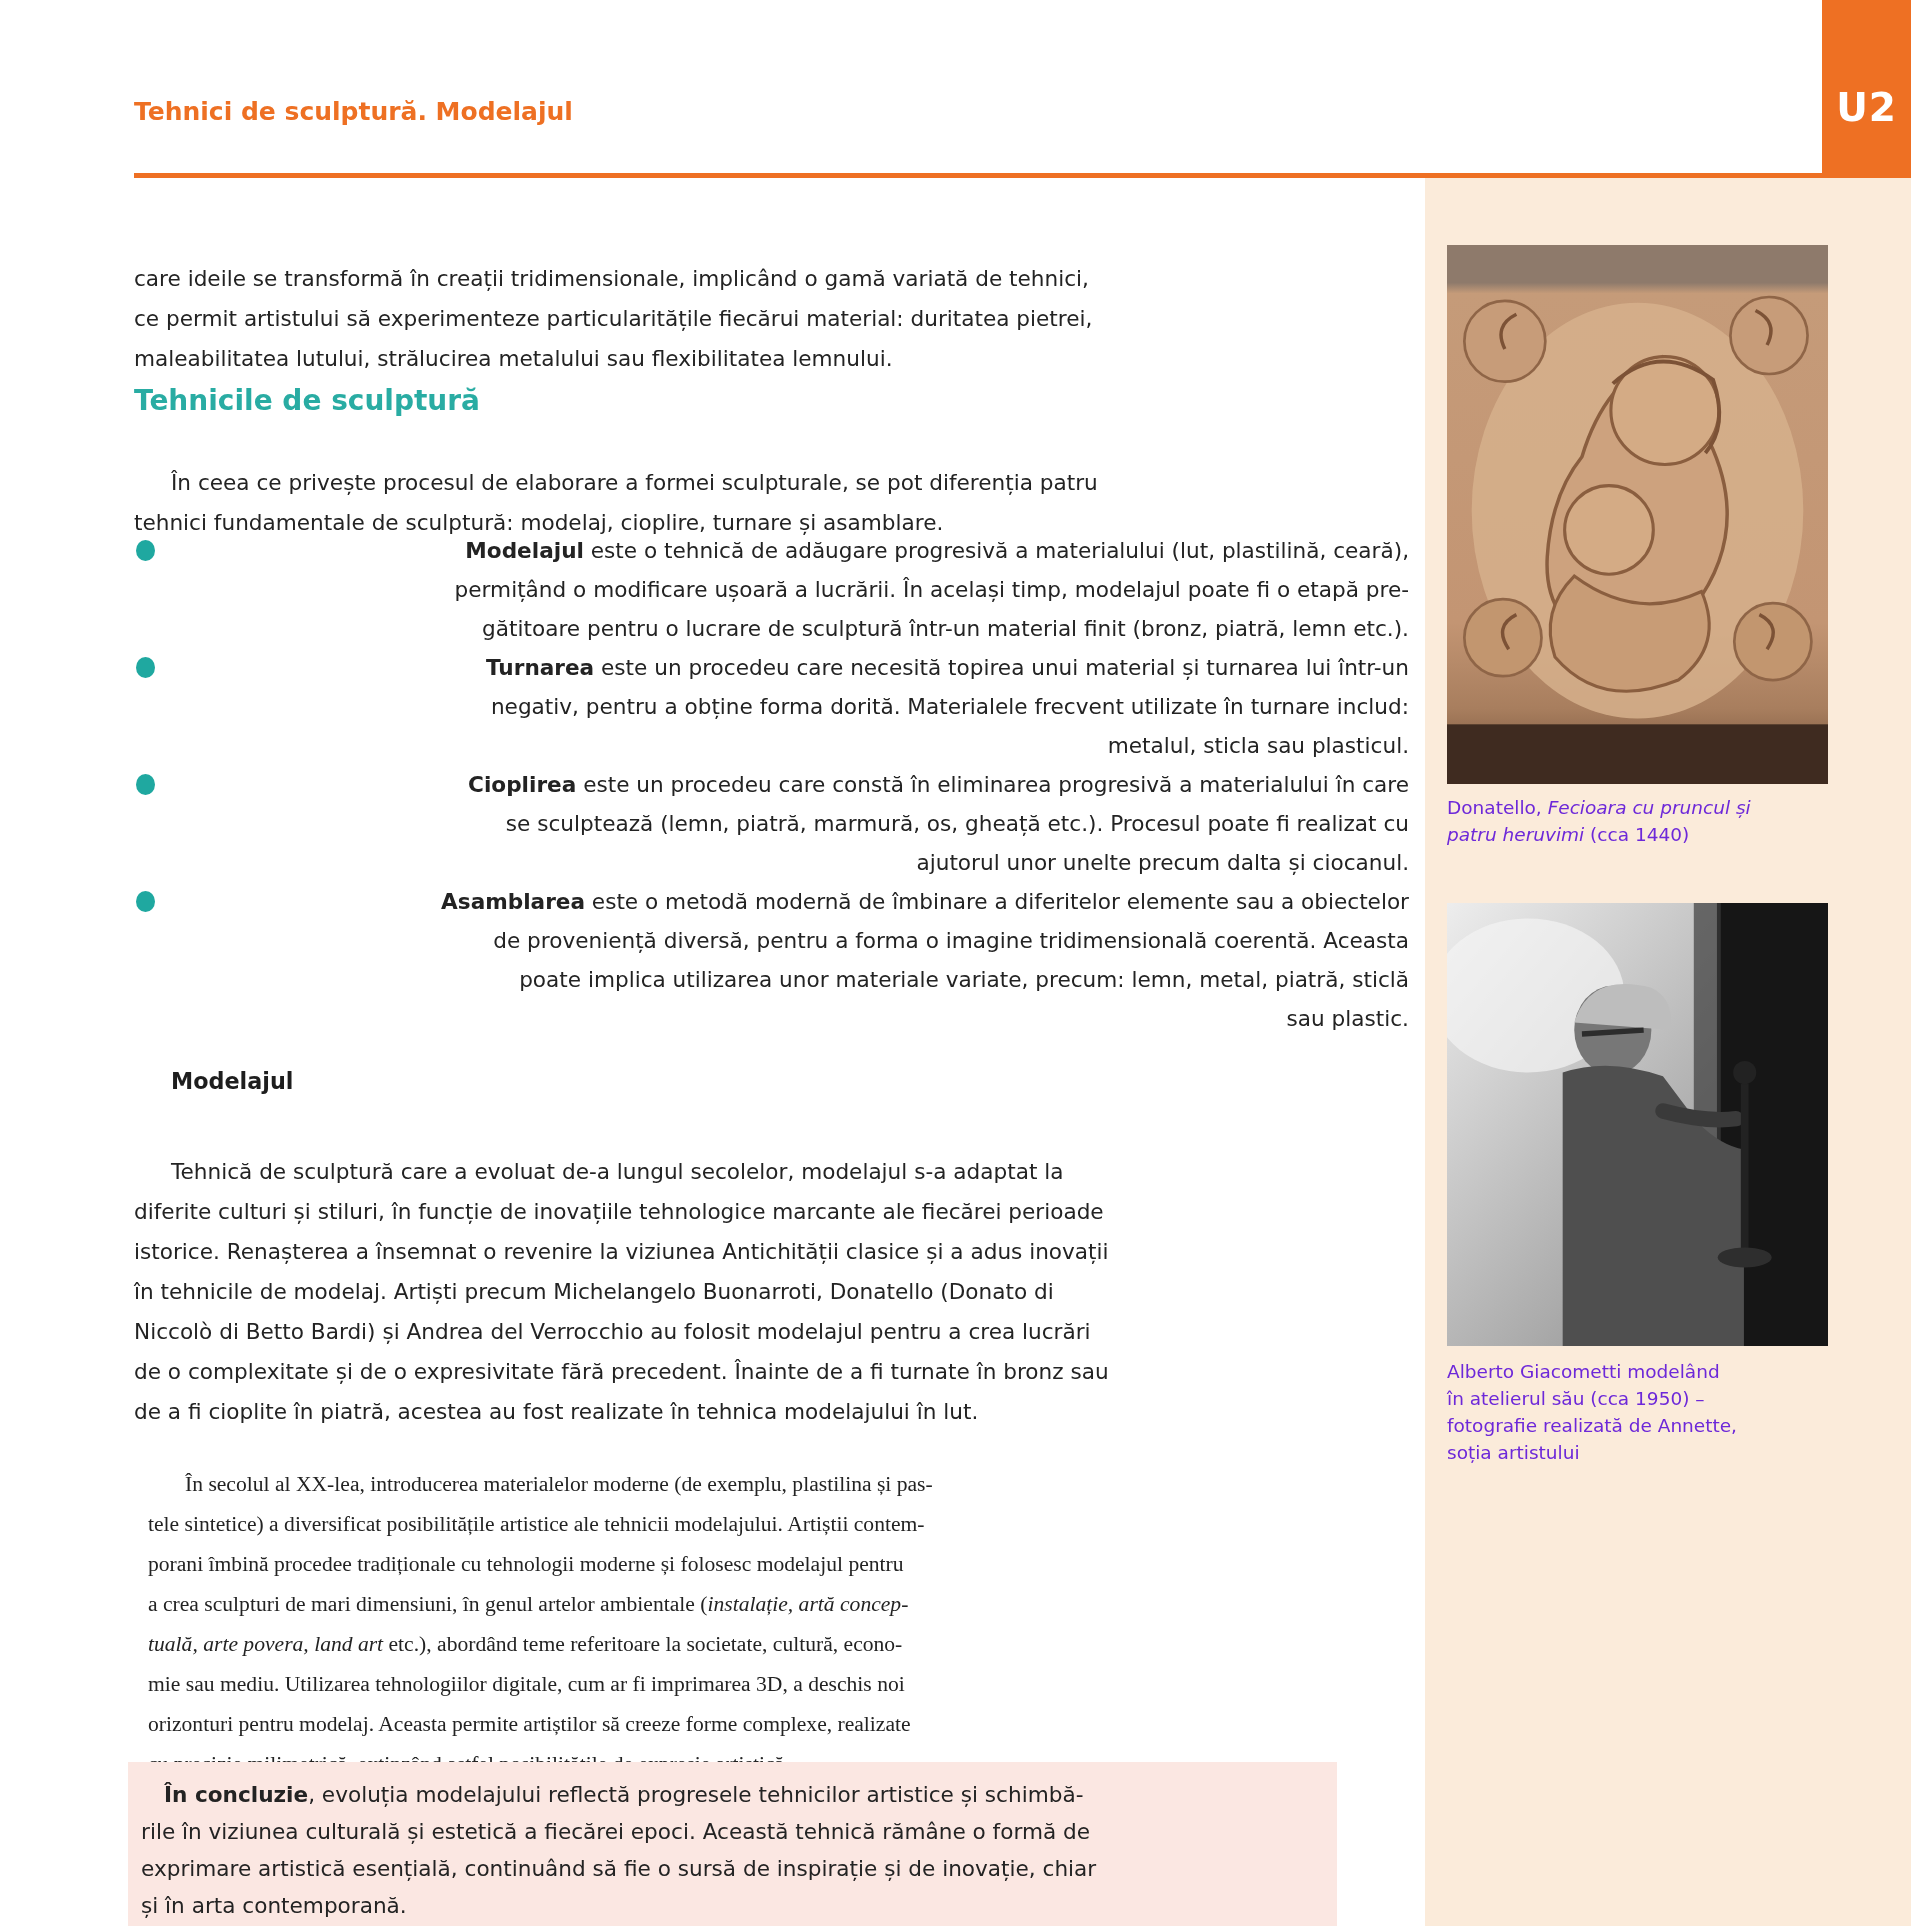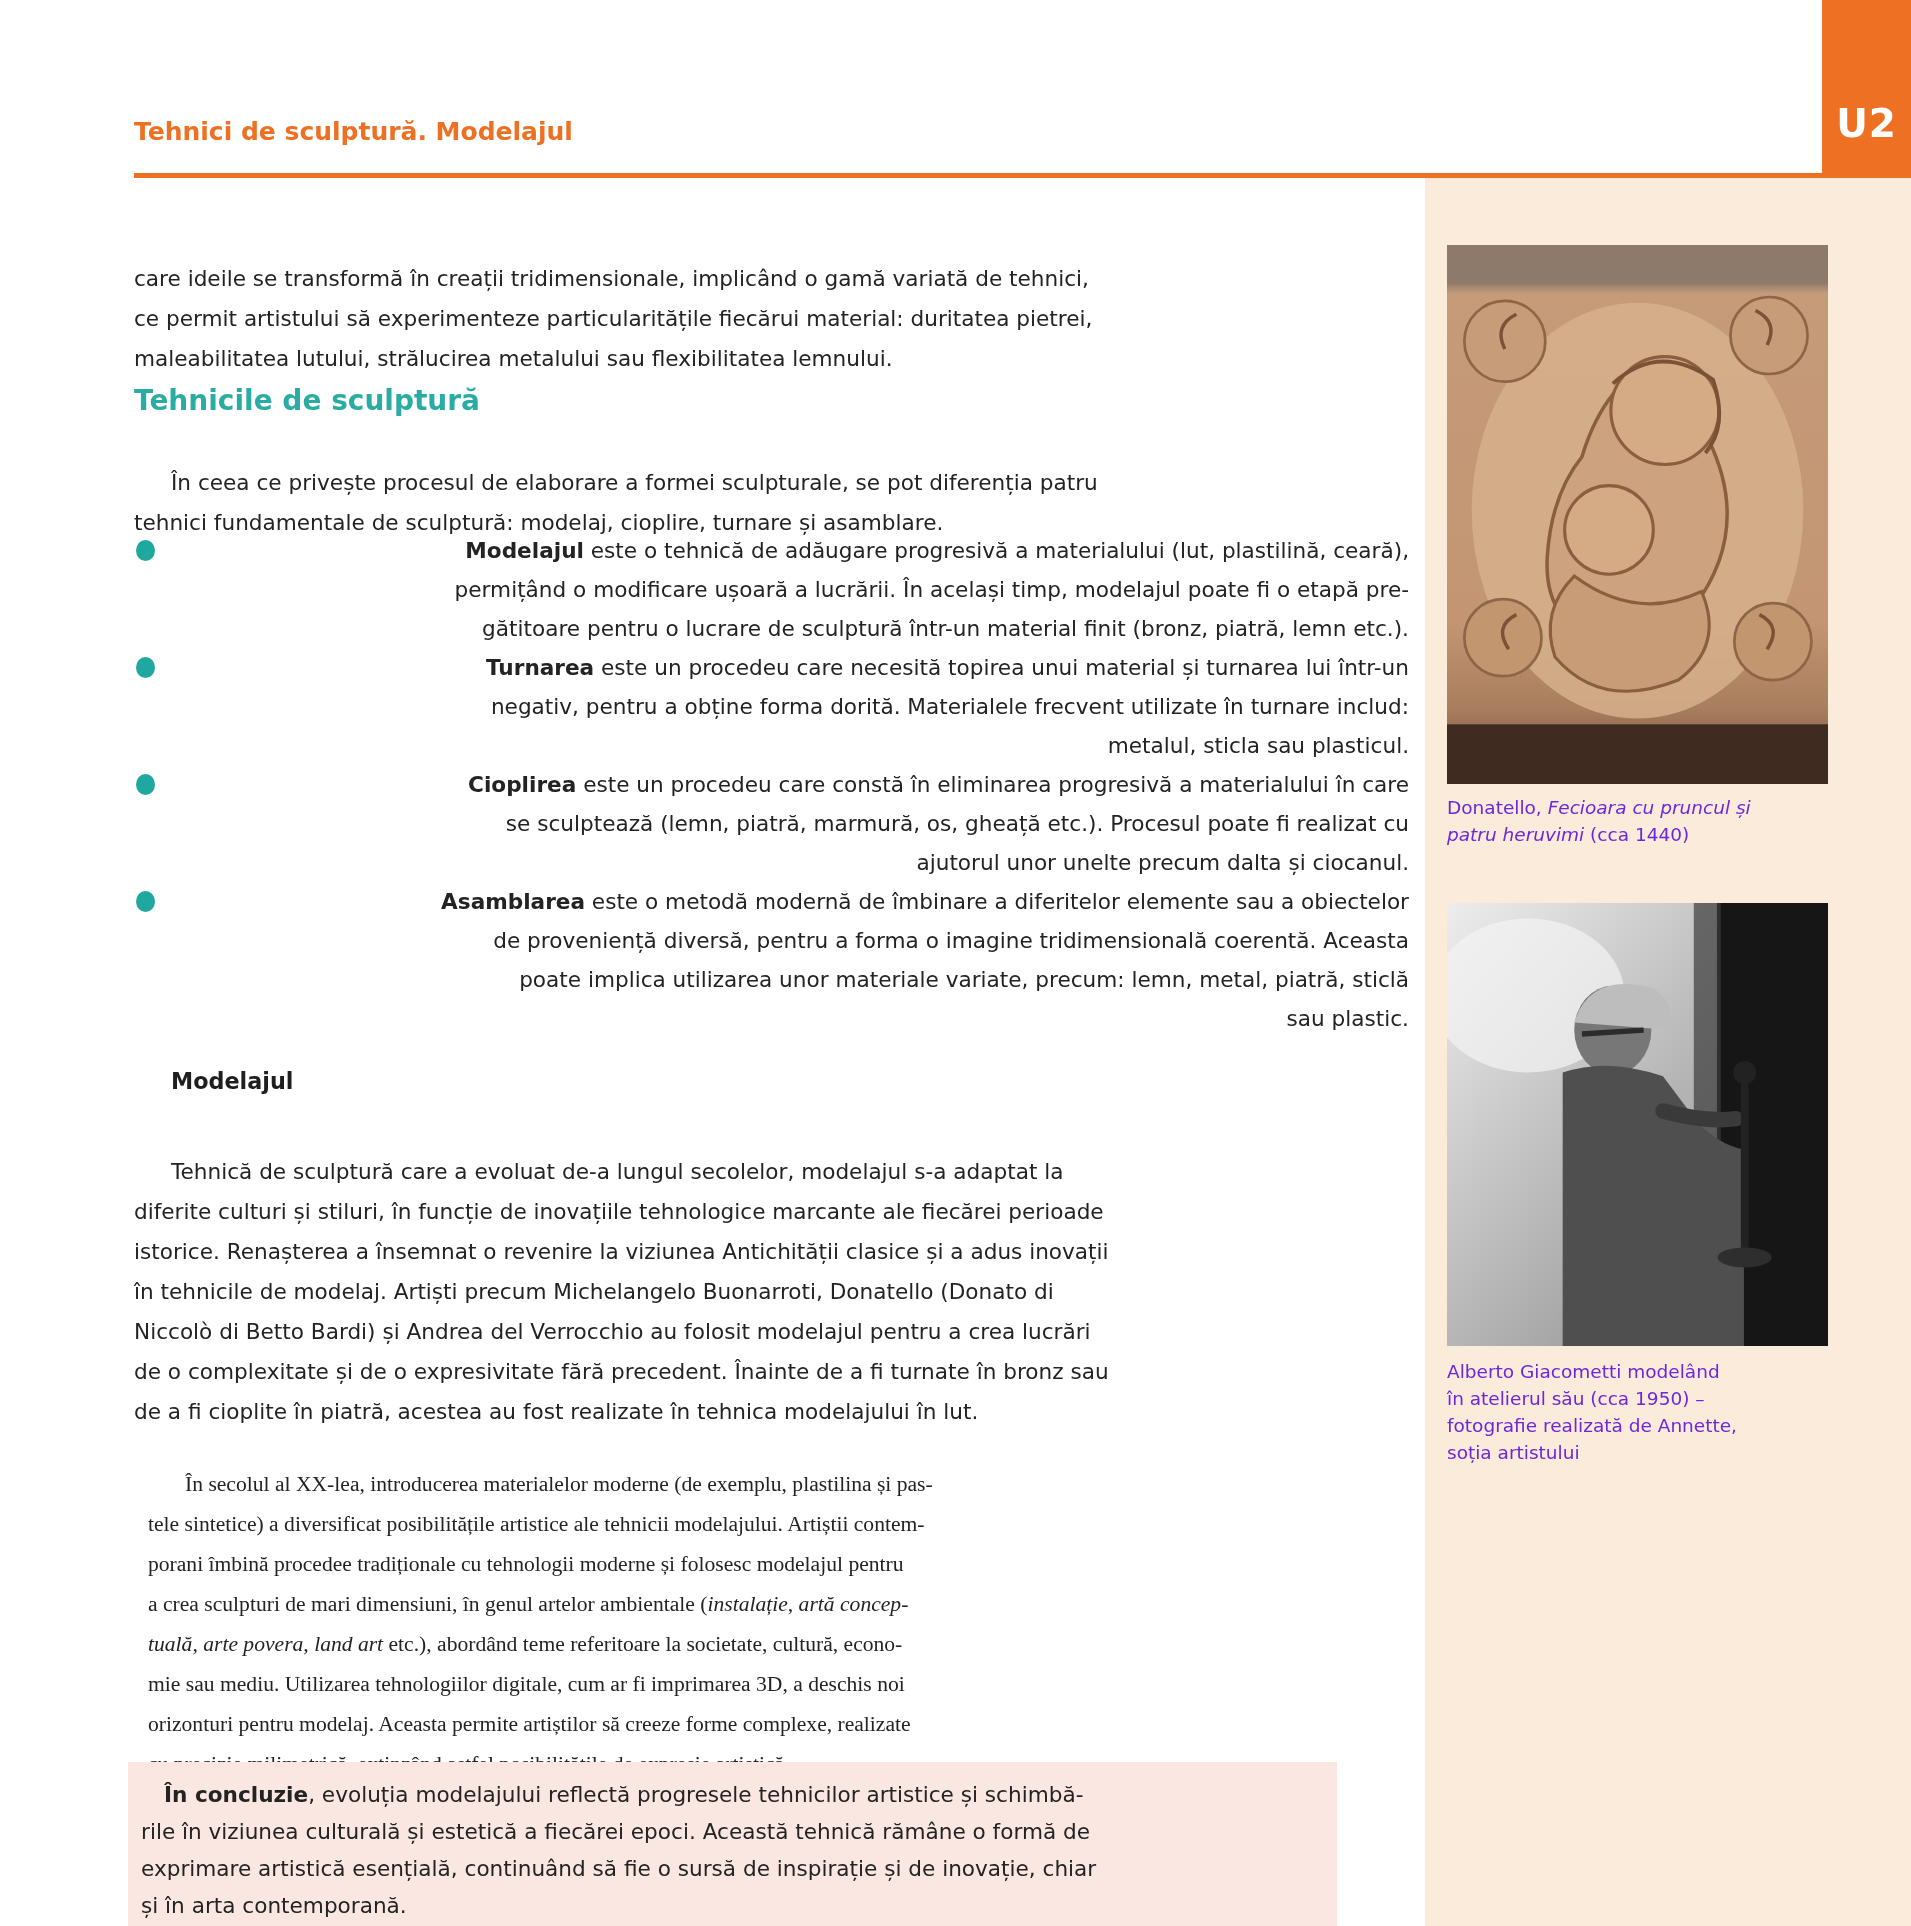--- a/index.html
+++ b/index.html
@@ -2,24 +2,24 @@
 <html style="font-size:6.2px"><head>
 <meta charset="utf-8">
 <style>
   html,body{margin:0;padding:0;}
   body{width:1911px;height:2703px;background:#ffffff;font-family:"DejaVu Sans",sans-serif;color:#222;position:relative;overflow:hidden;}
   .abs{position:absolute;}
   .t{white-space:pre-line;}
   .body-text{font-size:21.6px;line-height:40px;color:#232323;margin-top:24px;}
   .indent{text-indent:37px;}
   
-  .page-title{left:134px;top:97px;font-size:25px;font-weight:bold;color:#EE7023;margin-top:20px;}
+  .page-title{left:134px;top:97px;font-size:25px;font-weight:bold;color:#EE7023;}
   .head-rule{left:134px;top:173px;width:1777px;height:5px;background:#EE7023;}
   .u2-tab{left:1822px;top:0;width:89px;height:176px;background:#EE7023;display:flex;align-items:flex-end;justify-content:center;}
-  .u2-tab span{color:#fff;font-size:39px;font-weight:bold;margin-bottom:30px;letter-spacing:0.8px;}
+  .u2-tab span{color:#fff;font-size:39px;font-weight:bold;margin-bottom:46px;letter-spacing:0.8px;}
   
   .teal-head{left:134px;top:384px;font-size:28px;font-weight:bold;color:#29ACA3;}
   .sub-head{left:171px;top:1068px;font-size:22.3px;font-weight:bold;color:#1E1E1E;}
   .bullets{left:134px;top:531px;width:1275px;}
   .bullet{display:flex;}
   .bullet .dot{width:19px;height:21px;border-radius:50%;background:#1FA8A0;margin:8.5px 10.8px 0 2.3px;flex:none;}
   .bullet .bt{flex:1;font-size:21.6px;line-height:39px;color:#232323;text-align:right;}
   .conclusion{left:128px;top:1762px;width:1209px;background:#FBE7E2;box-sizing:border-box;padding:14px 13px;font-size:21.6px;line-height:37px;text-indent:23px;color:#232323;}
   
   .sidebar-bg{left:1425px;top:178px;width:486px;height:2524px;background:#FBEBDA;}

